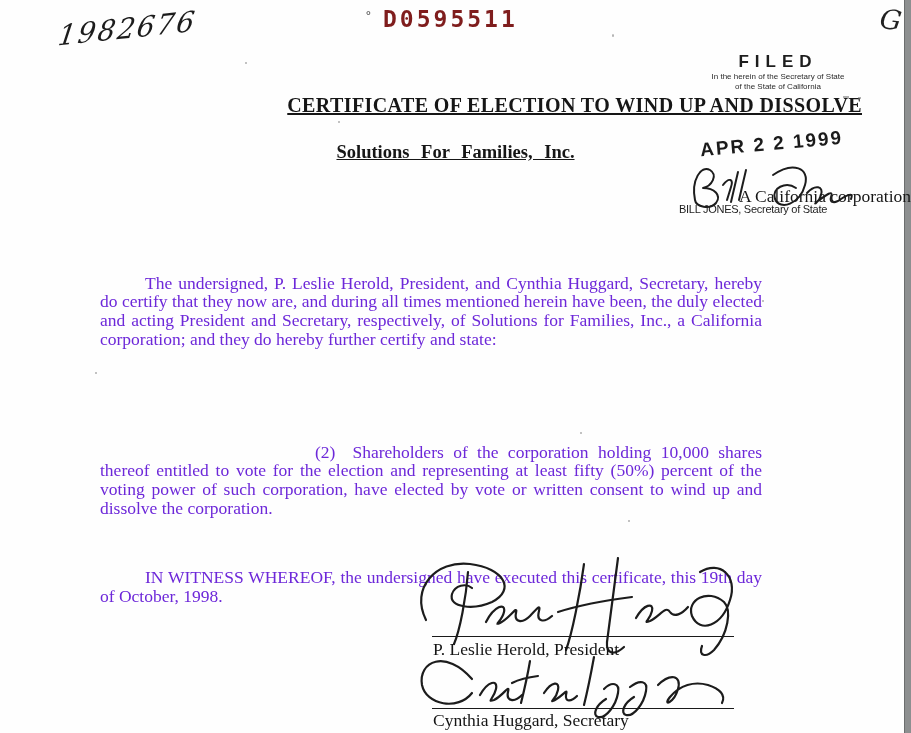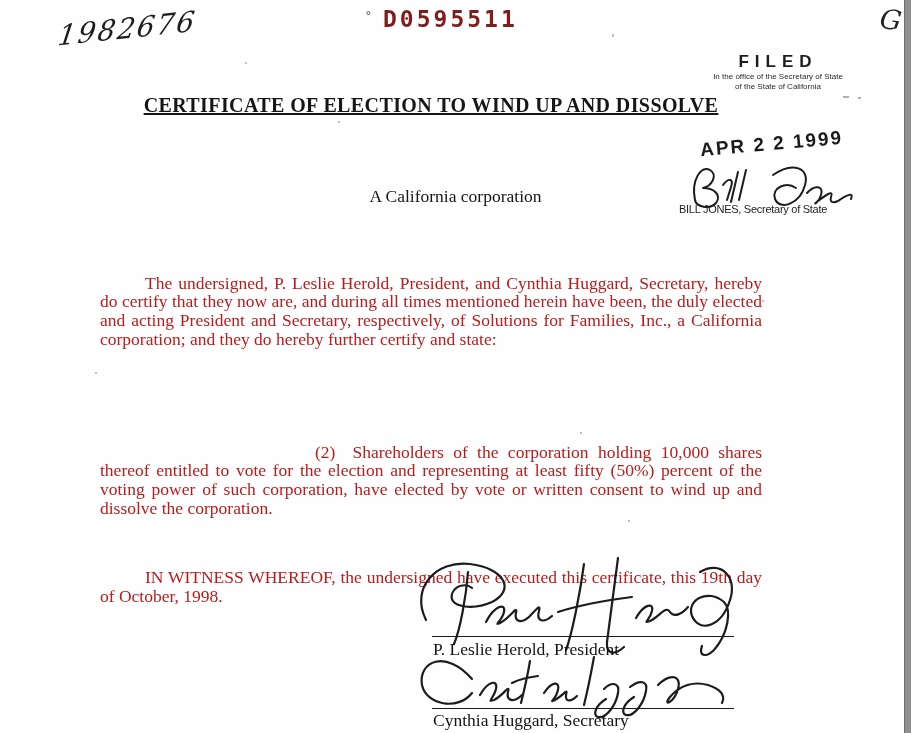--- a/index.html
+++ b/index.html
@@ -49,54 +49,54 @@
     font-family:"Liberation Sans", sans-serif;
     font-weight:bold;font-size:17px;letter-spacing:6px;
   }
   .filed-line{
     font-family:"Liberation Sans", sans-serif;
     font-size:8px;line-height:10px;color:#2a2a2a;
   }
   
   .doc-title{
     position:absolute;left:0;top:94px;width:862px;
-    text-align:center;font-weight:bold;font-size:20px;
+    text-align:right;font-weight:bold;font-size:20px;
     letter-spacing:0.4px;
   }
   .doc-title span{text-decoration:underline;}
   .company-name{
     position:absolute;left:0;top:142px;width:911px;
     text-align:center;font-weight:bold;font-size:18.5px;
     word-spacing:7px;
   }
   .company-name span{text-decoration:underline;}
   .company-type{
     position:absolute;left:0;top:186px;width:911px;
-    text-align:center;font-size:17.5px;
+    text-align:right;font-size:17.5px;
   }
   
   .date-stamp{
     position:absolute;left:700px;top:133px;
     font-family:"Liberation Sans", sans-serif;
     font-weight:bold;font-size:19px;letter-spacing:2px;
     transform:rotate(-5deg);color:#1b1b1b;white-space:nowrap;
   }
   .jones-sig{position:absolute;left:683px;top:155px;}
   .jones-caption{
     position:absolute;left:679px;top:203px;width:200px;
     font-family:"Liberation Sans", sans-serif;
     font-size:11.5px;letter-spacing:-0.3px;
     transform:scaleX(0.96);transform-origin:left;
     color:#1e1e1e;white-space:nowrap;
   }
   
   .body-text{
     position:absolute;left:100px;width:662px;
     font-size:17.5px;line-height:18.8px;
-    text-align:justify;color:#b91c1c;
+    text-align:justify;color:#6d28d9;
   }
   .p-intro{top:256px;}
   .p-item1{top:369px;}
   .p-item2{top:425px;}
   .p-witness{top:529px;margin-top:39px;}
   .indent-small{text-indent:45px;}
   .indent-item{text-indent:215px;}
   .inum{margin-right:17px;}
   
   .sig-svg{position:absolute;}
@@ -125,26 +125,29 @@
 
   <div class="scan-edge"></div>
 
   <div class="handwritten-number">1982676</div>
   <div class="stamp-prefix">°</div>
   <div class="stamp-number">D0595511</div>
   <div class="corner-mark">G</div>
 
   <div class="filed-block">
     <div class="filed-word">FILED</div>
-    <div class="filed-line">In the office of the Secretary of State</div>
+    <div class="filed-line">In the herein of the Secretary of State</div>
     <div class="filed-line">of the State of California</div>
   </div>
 
   <div class="doc-title">
     <span>CERTIFICATE OF ELECTION TO WIND UP AND DISSOLVE</span>
+  </div>
+  <div class="company-name">
+    <span>Solutions For Families, Inc.</span>
   </div>
   <div class="company-type">A California corporation</div>
 
   <div class="date-stamp">APR 2 2 1999</div>
   <svg class="sig-svg jones-sig" width="190" height="62" viewBox="0 0 190 62">
     <path stroke-width="2" d="M12,45 C8,25 18,10 27,15 C35,20 29,31 20,33 C31,33 39,40 33,48 C27,55 13,52 12,45"></path>
     <path stroke-width="2" d="M40,30 C46,22 51,24 48,32 L44,45"></path>
     <path stroke-width="2" d="M55,17 L48,47 M63,15 L56,45"></path>
     <path stroke-width="2" d="M90,20 C110,6 127,13 122,30 C117,49 97,56 92,44 C88,33 103,26 113,33"></path>
     <path stroke-width="2" d="M124,38 C132,29 141,31 138,40 C136,48 128,51 135,46 C143,40 151,34 148,42 C146,48 152,49 158,44 C164,40 171,37 168,44"></path>

